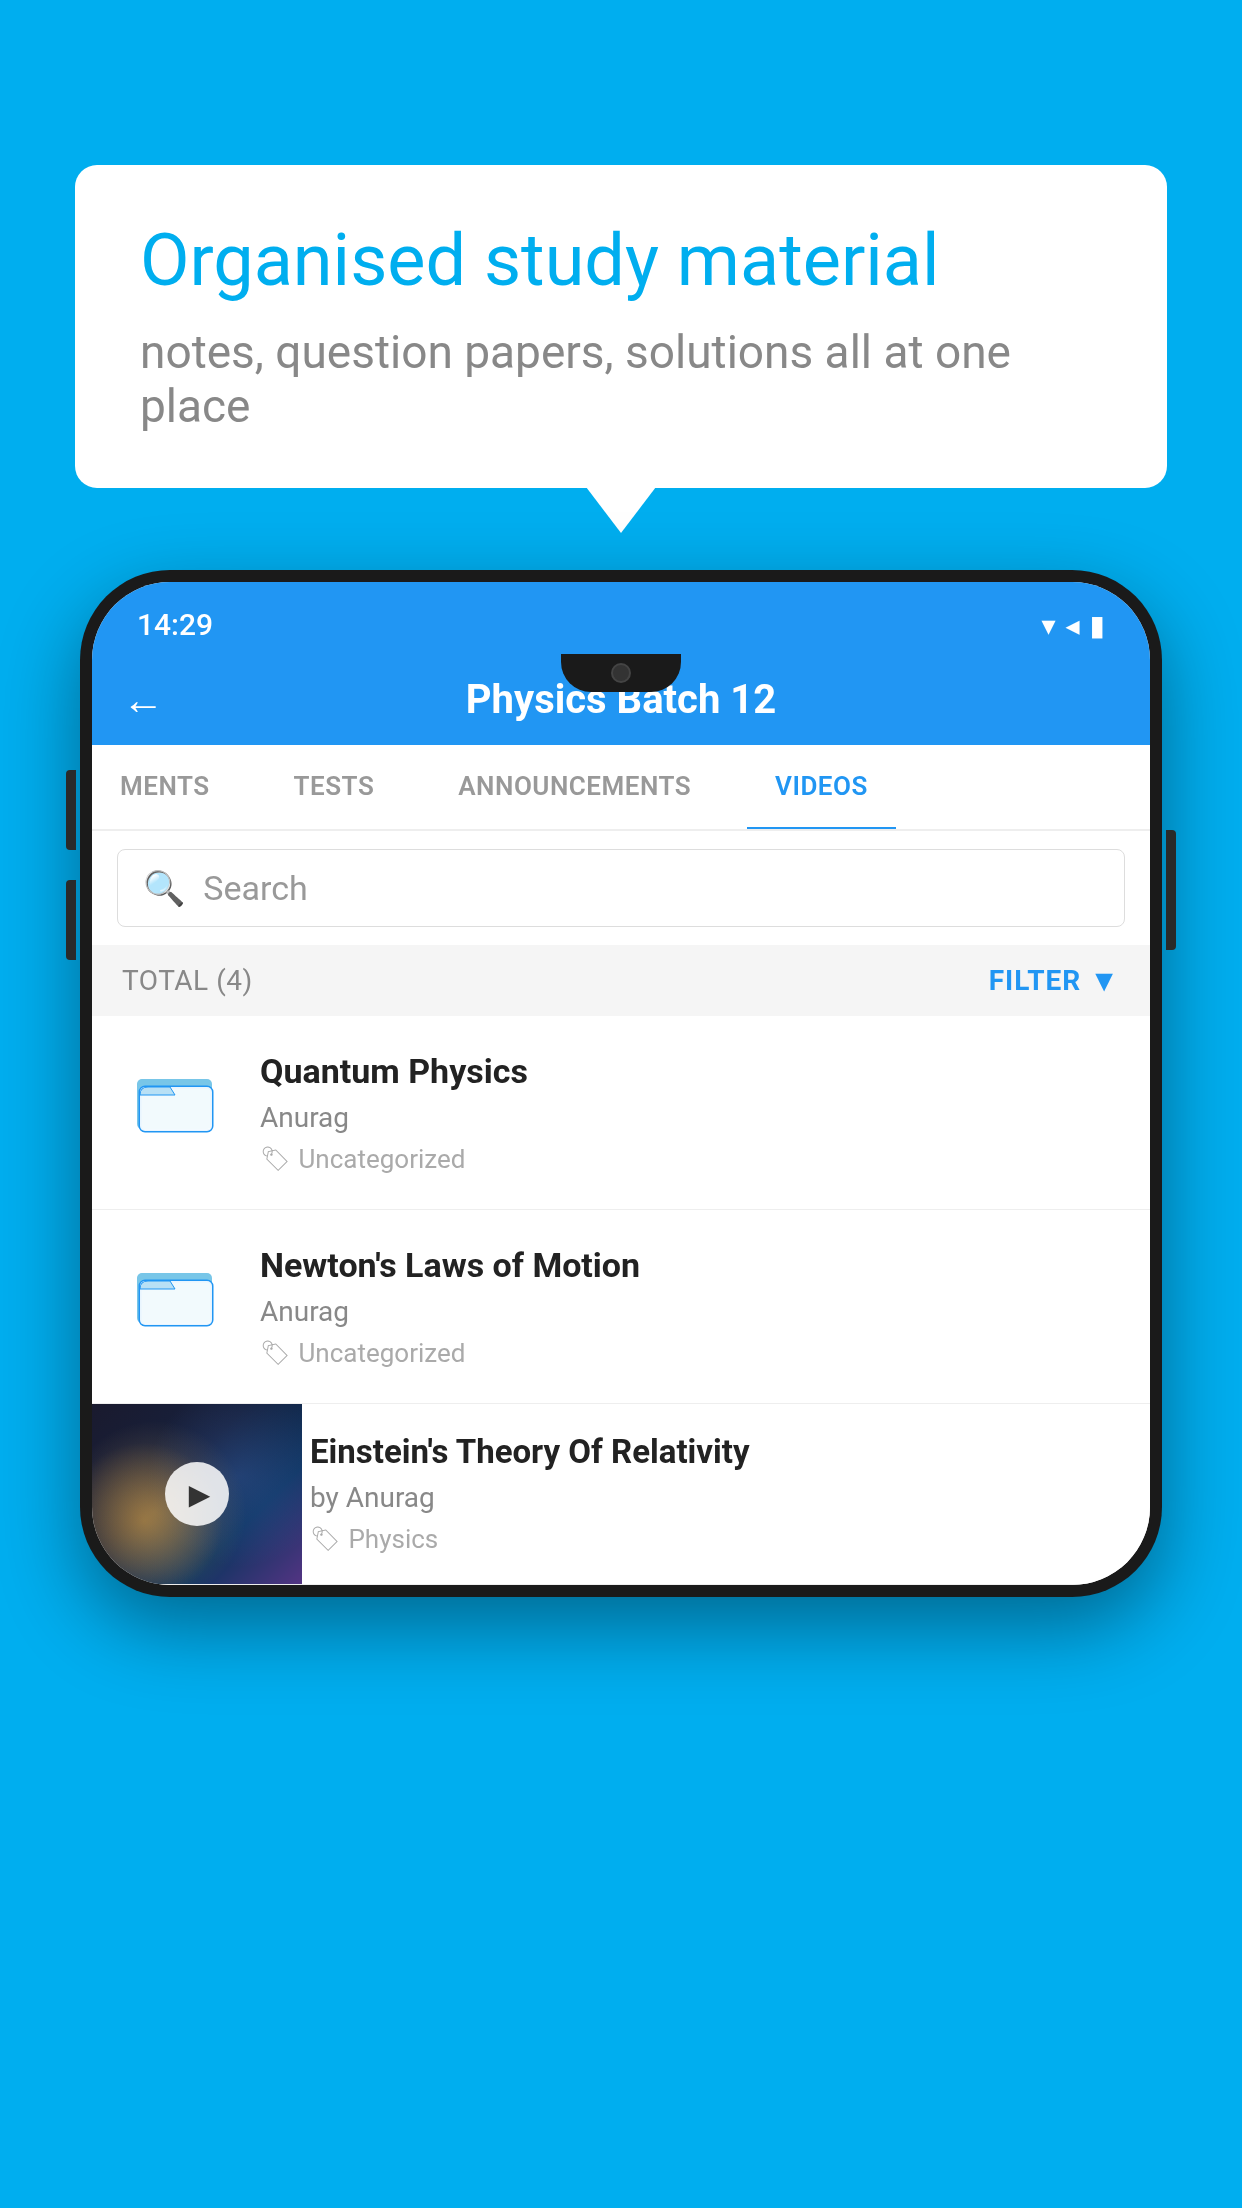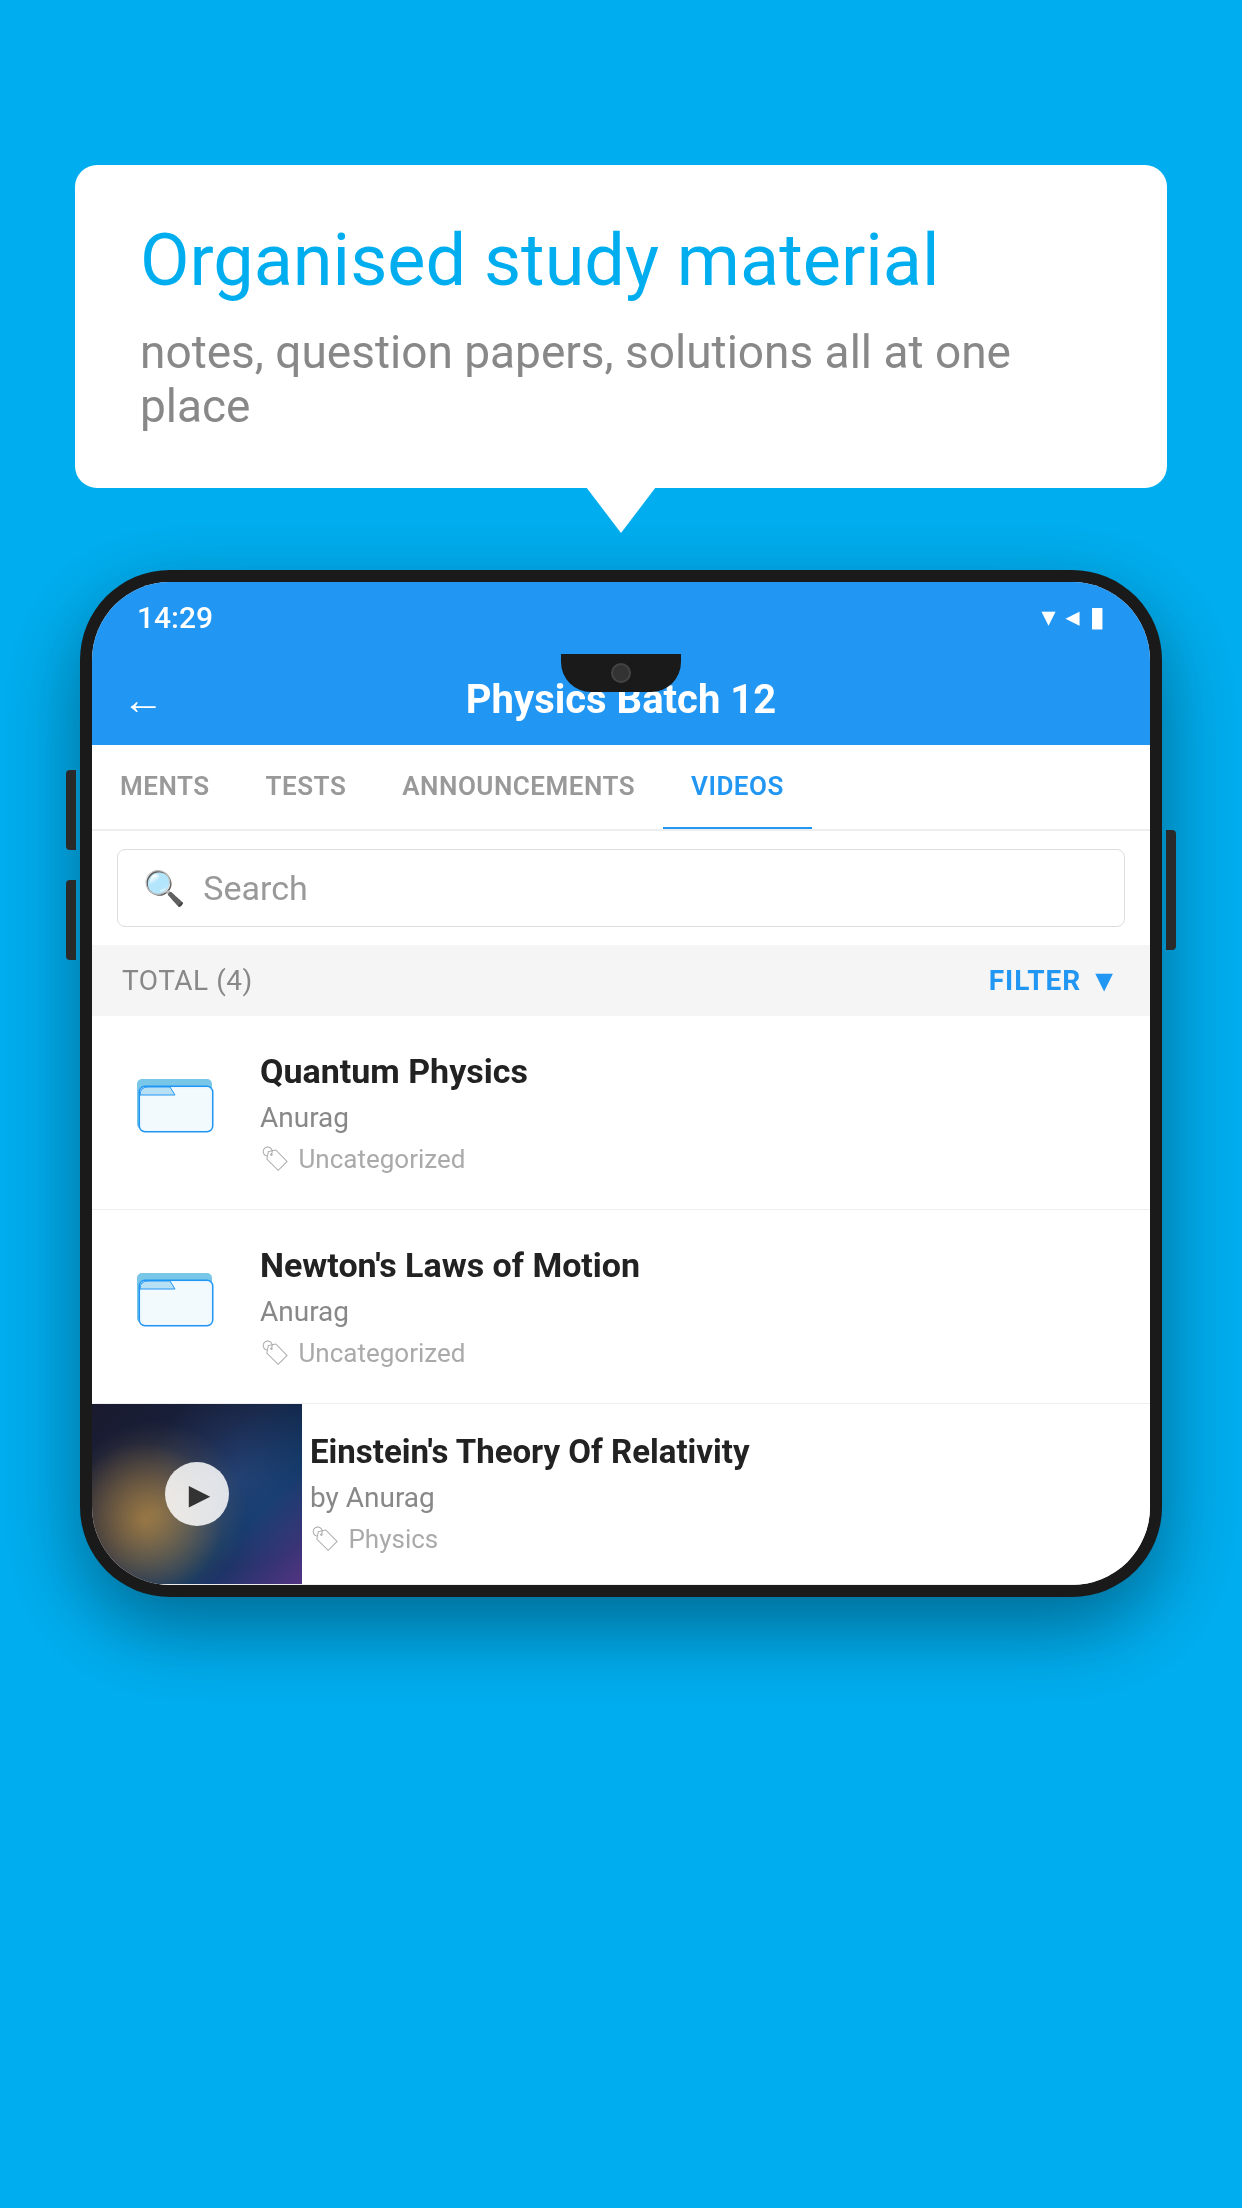--- a/index.html
+++ b/index.html
@@ -73,21 +73,21 @@
       border-radius: 78px;
       overflow: hidden;
       position: relative;
     }
 
     
     .status-bar {
       background: #2196F3;
       display: flex;
       justify-content: space-between;
-      align-items: flex-start;
+      align-items: flex-end;
       padding: 18px 45px 12px;
       height: 72px;
     }
 
     .status-time {
       color: white;
       font-size: 30px;
       font-weight: 500;
     }
 
@@ -158,20 +158,21 @@
       font-size: 28px;
       margin-top: 4px;
     }
 
     
     .tabs {
       background: white;
       display: flex;
       border-bottom: 2px solid #eee;
       overflow-x: auto;
+      gap: 28px;
     }
 
     .tab {
       padding: 26px 28px;
       font-size: 26px;
       font-weight: 600;
       color: #999;
       white-space: nowrap;
       letter-spacing: 0.5px;
       text-transform: uppercase;

